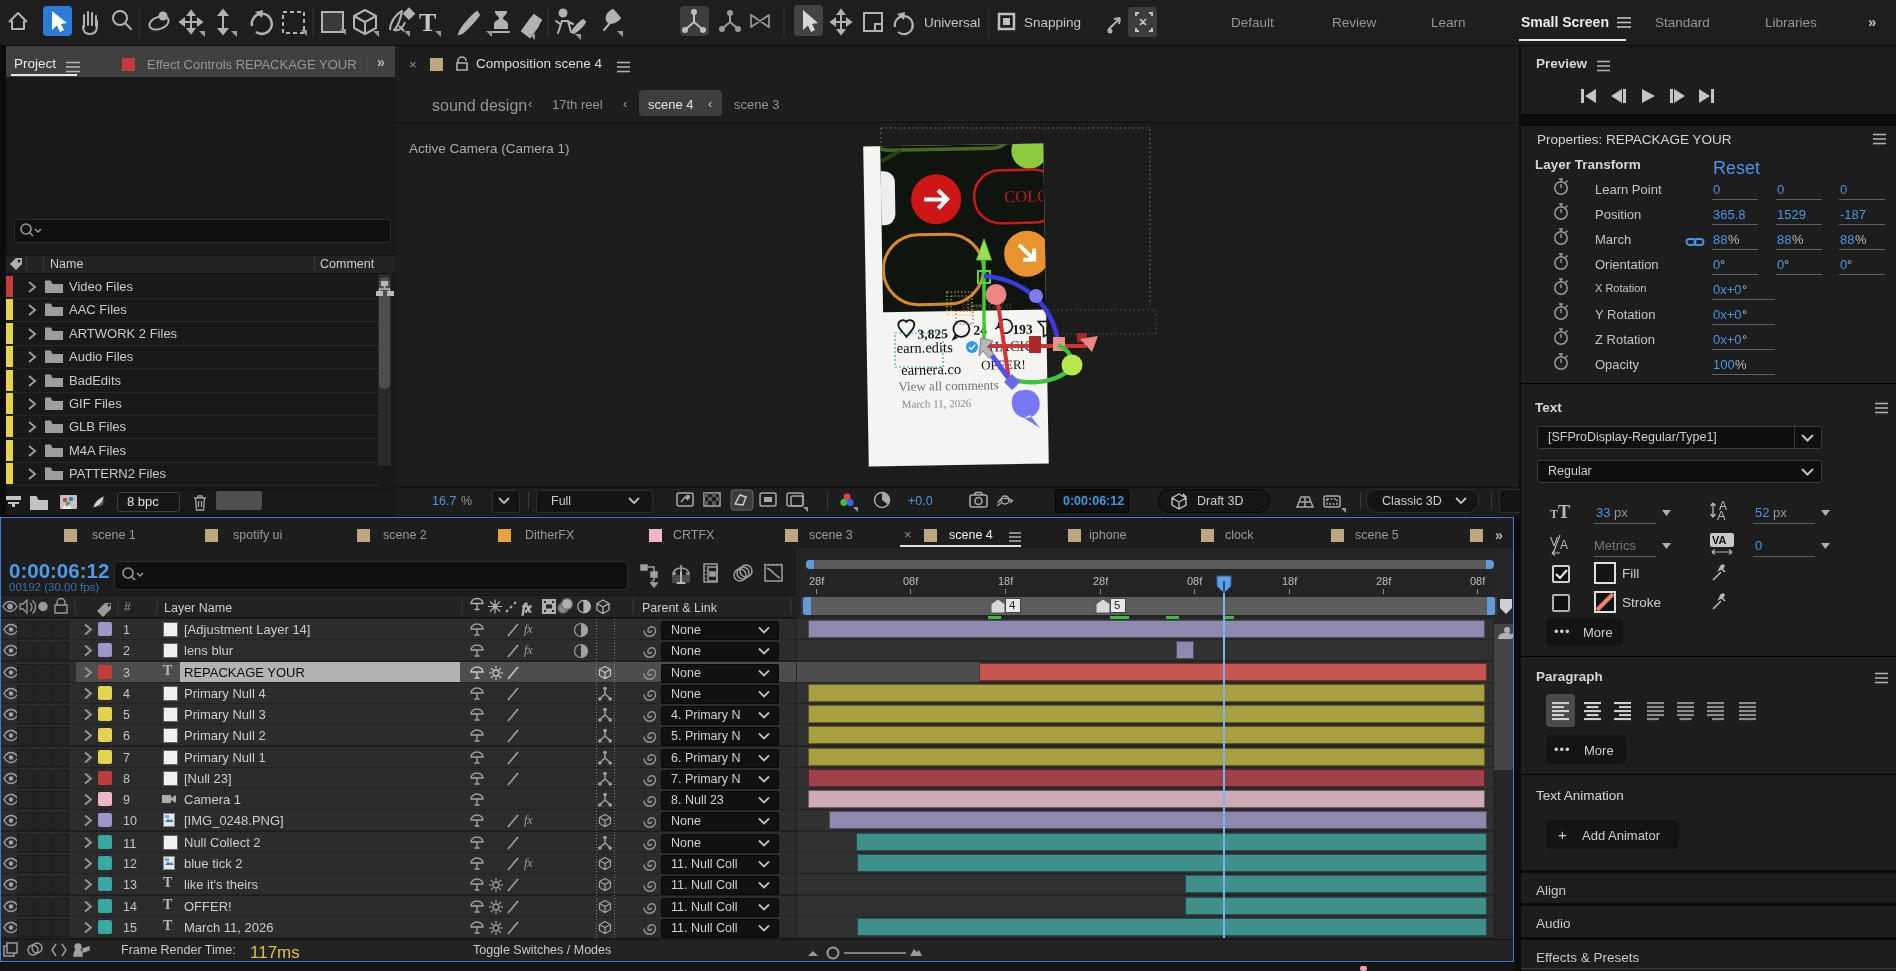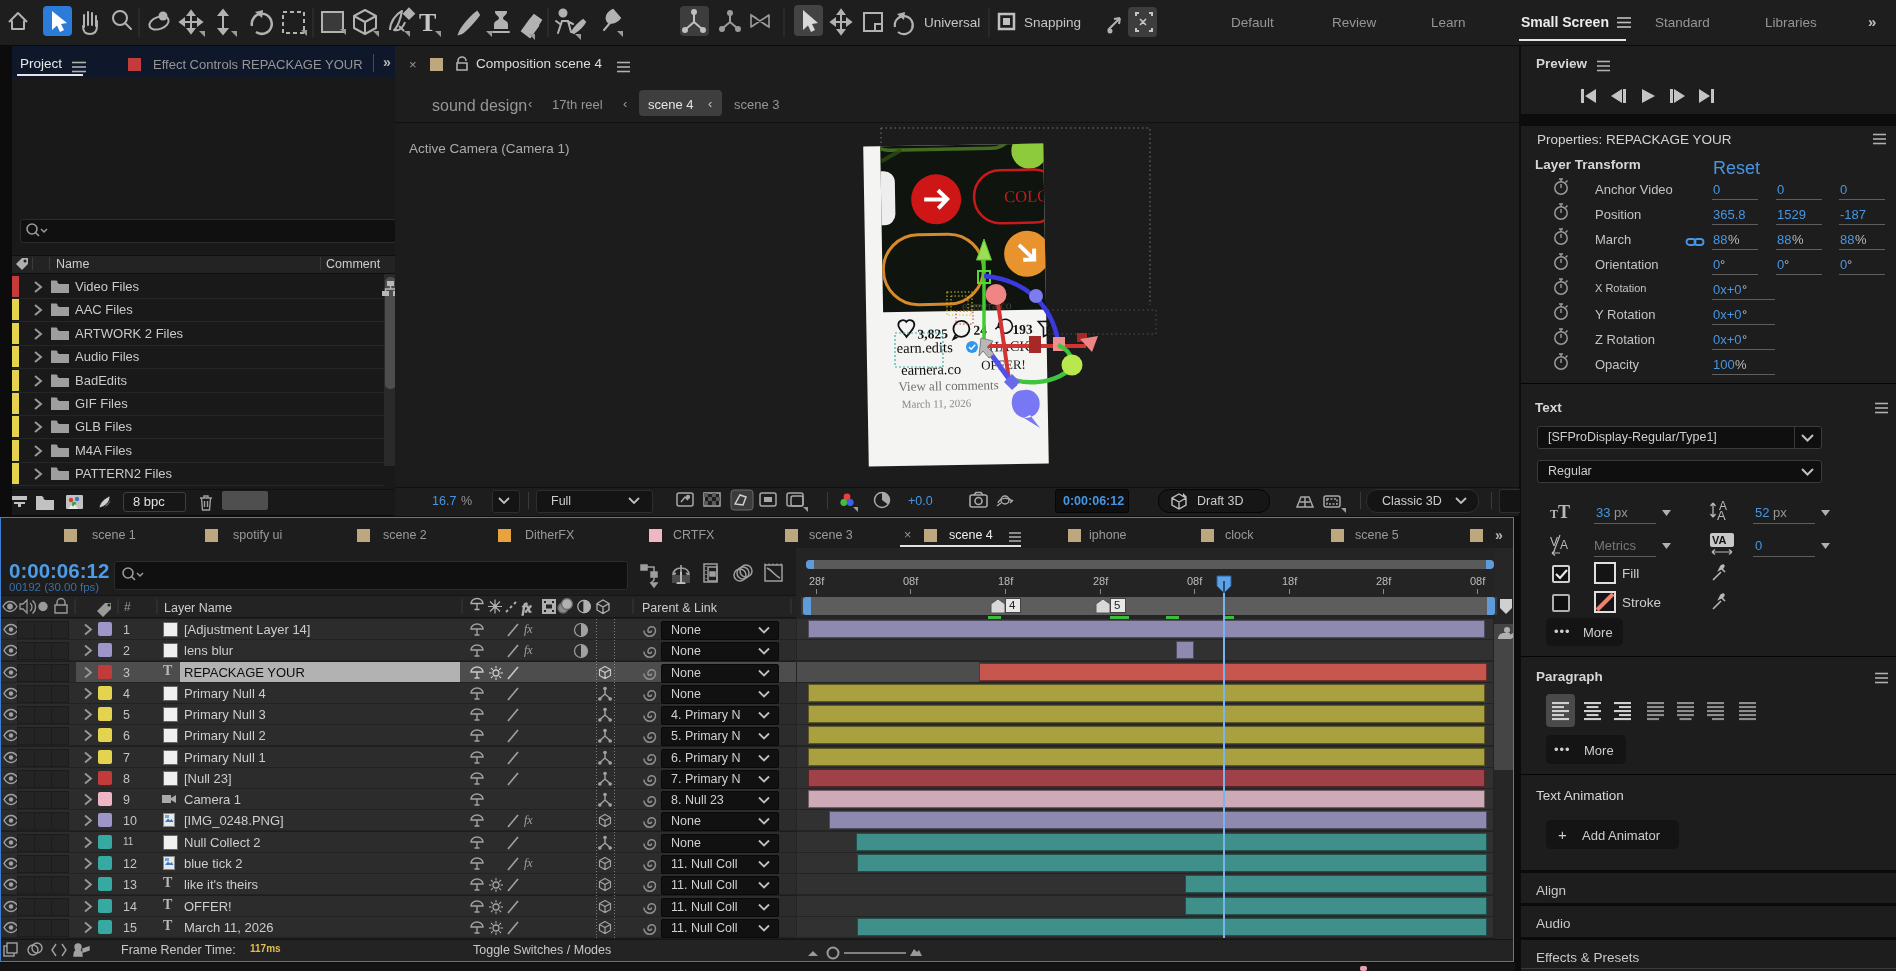--- a/index.html
+++ b/index.html
@@ -113,21 +113,21 @@
         <line x1="1" y1="6.5" x2="15" y2="6.5"></line>
         <line x1="1" y1="11" x2="15" y2="11"></line>
       </g>
     </svg>
 <div class="ab" style="left:1519px;top:39px;width:107px;height:2px;background:#e6e6e6"></div>
 <span class="t dim" style="left:1655px;top:15px;font-size:13.5px">Standard</span>
 <span class="t dim" style="left:1765px;top:15px;font-size:13.5px">Libraries</span>
 <span class="t" style="left:1868px;top:13px;font-size:15px;color:#c0c0c0;font-weight:bold">»</span>
 </div>
 
-<div class="ab" id="project" style="left:12px;top:46px;width:391px;height:469px;background:#0f172a">
+<div class="ab" id="project" style="left:6px;top:46px;width:391px;height:469px;background:#404040">
 <div class="ab" style="left:0;top:31px;width:391px;height:438px;background:#191919"></div>
 <span class="t" style="left:8px;top:10px;font-size:13.5px;color:#e8e8e8">Project</span>
 <svg width="20" height="14" style="left:60px;top:15px">
       <g stroke="#b0b0b0" stroke-width="1.6">
         <line x1="0" y1="1.5" x2="14" y2="1.5"></line>
         <line x1="0" y1="6" x2="14" y2="6"></line>
         <line x1="0" y1="10.5" x2="14" y2="10.5"></line>
       </g>
     </svg>
 <div class="ab" style="left:5px;top:28px;width:66px;height:2px;background:#e6e6e6"></div>
@@ -505,21 +505,21 @@
       </g>
     </svg>
 <span class="t" style="left:14px;top:111px;font-size:13.5px;color:#d6d6d6;font-weight:bold">Layer Transform</span>
 <span class="t blue" style="left:192px;top:112px;font-size:18px">Reset</span>
 <div class="ab" style="left:0;top:131px;width:375px;height:25px">
 <svg width="17" height="19" style="left:32px;top:0px">
         <circle cx="8" cy="11" r="6.2" fill="none" stroke="#9a9a9a" stroke-width="1.5"></circle>
         <path d="M6,2 h4 M8,2 v2.5 M12.5,5.5 l2,-2" stroke="#9a9a9a" stroke-width="1.5" fill="none"></path>
         <path d="M8,11 v-4" stroke="#9a9a9a" stroke-width="1.4"></path>
       </svg>
-<span class="t" style="left:74px;top:5px;font-size:13px;color:#c3c3c3">Anchor Video</span>
+<span class="t" style="left:74px;top:5px;font-size:13px;color:#c3c3c3">Learn Point</span>
 <span class="t blue" style="left:192px;top:5px;font-size:13px">0</span>
 <div class="underln" style="left:191px;top:22px;width:46px"></div>
 <span class="t blue" style="left:256px;top:5px;font-size:13px">0</span>
 <div class="underln" style="left:255px;top:22px;width:46px"></div>
 <span class="t blue" style="left:319px;top:5px;font-size:13px">0</span>
 <div class="underln" style="left:318px;top:22px;width:46px"></div>
 </div>
 <div class="ab" style="left:0;top:156px;width:375px;height:25px">
 <svg width="17" height="19" style="left:32px;top:0px">
         <circle cx="8" cy="11" r="6.2" fill="none" stroke="#9a9a9a" stroke-width="1.5"></circle>
@@ -1272,21 +1272,21 @@
           <path d="M1,9.5 c2,-3.5 5,-5 7,-5 c2,0 5,1.5 7,5 c-2,3.5 -5,5 -7,5 c-2,0 -5,-1.5 -7,-5 z" stroke="#a2a2a2" fill="none" stroke-width="1.4"></path>
           <circle cx="8" cy="9.5" r="2.2" fill="#a2a2a2"></circle>
         </svg>
 <div class="ab" style="left:16px;top:2px;width:16px;height:16px;background:#242424;border:1px solid #1c1c1c"></div>
 <div class="ab" style="left:33px;top:2px;width:16px;height:16px;background:#242424;border:1px solid #1c1c1c"></div>
 <div class="ab" style="left:50px;top:2px;width:16px;height:16px;background:#242424;border:1px solid #1c1c1c"></div>
 <svg width="12" height="14" style="left:81px;top:4px">
           <path d="M3,1.5 l6,5 -6,5" fill="none" stroke="#9a9a9a" stroke-width="1.8"></path>
         </svg>
 <div class="ab" style="left:97px;top:3px;width:14px;height:14px;background:#35a9a2;border-radius:2px"></div>
-<span class="t" style="left:122px;top:4px;font-size:10px;color:#c3c3c3">11</span>
+<span class="t" style="left:122px;top:4px;font-size:13px;color:#c3c3c3">11</span>
 <div class="ab" style="left:162px;top:3px;width:13px;height:13px;background:#f0f0f0;border:1px solid #666"></div>
 <span class="t" style="left:183px;top:3px;font-size:13px;color:#cdcdcd">Null Collect  2</span>
 <svg width="17" height="16" style="left:468px;top:3px">
           <path d="M2,7 a6,5 0 0 1 12,0 z M8,7 v6 m-2.5,0 h5" stroke="#a2a2a2" fill="none" stroke-width="1.4"></path>
         </svg>
 <svg width="17" height="16" style="left:504px;top:3px">
           <line x1="3" y1="14" x2="13" y2="2" stroke="#a2a2a2" stroke-width="1.6"></line>
         </svg>
 <svg width="17" height="16" style="left:596px;top:3px">
           <path d="M8,3 v5 M8,8 l-5,4.5 M8,8 l5,4.5" stroke="#a2a2a2" stroke-width="1.4" fill="none"></path>
@@ -1580,21 +1580,21 @@
             <path d="M5,3 l-4,6 4,6 M11,3 l4,6 -4,6"></path>
           </g>
 <g transform="translate(70,0)">
             <circle cx="5" cy="6" r="3" fill="#a2a2a2"></circle>
             <path d="M1,15 c0,-4 2,-6 4,-6 c2,0 4,2 4,6 z" fill="#a2a2a2"></path>
             <path d="M10,8 l6,-2 v3 l-6,2 z" fill="#a2a2a2"></path>
           </g>
 </g>
       </svg>
 <span class="t" style="left:120px;top:425px;font-size:12.5px;color:#c8c8c8">Frame Render Time:</span>
-<span class="t" style="left:249px;top:425px;font-size:10px;color:#e2bd4e;font-weight:bold">117ms</span>
+<span class="t" style="left:249px;top:425px;font-size:17px;color:#e2bd4e;font-weight:normal">117ms</span>
 <span class="t" style="left:472px;top:425px;font-size:12.5px;color:#c8c8c8">Toggle Switches / Modes</span>
 <svg width="130" height="18" style="left:805px;top:426px">
         <g fill="#9a9a9a">
 <path d="M2,12 l5,-5 5,5 z"></path>
           <circle cx="27" cy="9" r="5.5" fill="none" stroke="#9a9a9a" stroke-width="2"></circle>
 <rect x="38" y="8.2" width="62" height="1.6"></rect>
           <path d="M104,12 l4,-7 3,3 2,-2 3,6 z"></path>
         </g>
       </svg>
 </div>

